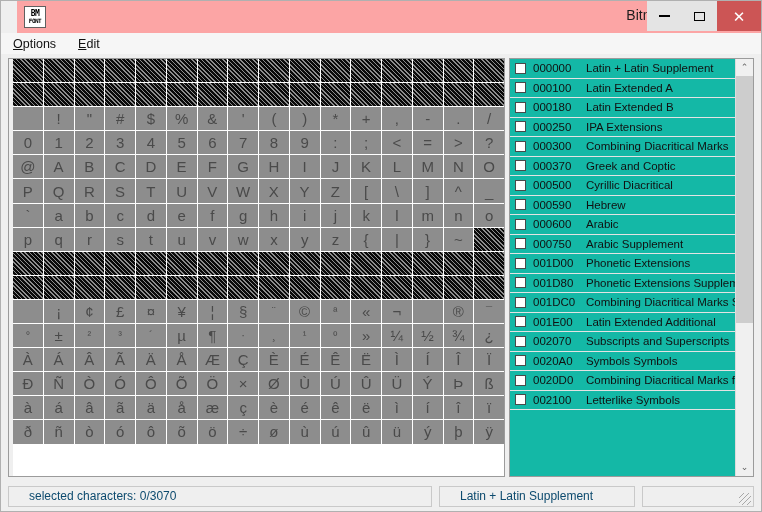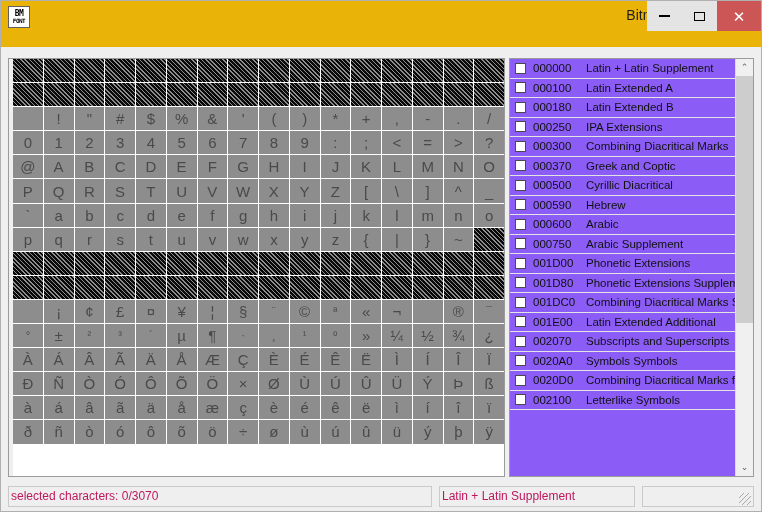--- a/index.html
+++ b/index.html
@@ -11,22 +11,22 @@
   }
   #app{
     position:relative;width:762px;height:512px;
     background:#efefef;
     border:1px solid #b0b0b0;
     box-sizing:border-box;
   }
 
   
   .titlebar{
-    position:relative;height:46px;background:#eab308;
-    display:flex;align-items:center;
+    position:relative;height:32px;background:#fca5a5;
+    display:flex;align-items:center;margin-left:16px;
   }
   .app-icon{
     position:absolute;left:7px;top:5px;width:20px;height:20px;
     background:#ffffff;border:1px solid #606060;
     display:flex;flex-direction:column;align-items:center;justify-content:center;
     line-height:1;
   }
   .app-icon .l1,.app-icon .l2{
     font-family:"DejaVu Sans Mono", monospace;
     color:#000;font-weight:bold;letter-spacing:-0.5px;
@@ -90,21 +90,21 @@
     background:
       repeating-linear-gradient(45deg,#8d8d8d 0 1px,#0a0a0a 1px 3px),
       repeating-linear-gradient(-45deg,#8d8d8d 0 1px,#0a0a0a 1px 3px);
     background-color:#111;
     color:transparent;
   }
 
   
   .listwrap{
     position:absolute;left:508px;right:7px;top:4px;bottom:4px;
-    border:1px solid #9b9b9b;background:#8b5cf6;box-sizing:border-box;
+    border:1px solid #9b9b9b;background:#14b8a6;box-sizing:border-box;
     display:flex;overflow:hidden;
   }
   .listinner{flex:1 1 auto;overflow:hidden;position:relative;}
   .lrow{
     height:19.5px;display:flex;align-items:center;
     border-bottom:1px solid #e3e3e3;padding-left:5px;
     box-sizing:border-box;
   }
   .cb{
     width:11px;height:11px;border:1px solid #4a4a4a;background:#fff;
@@ -129,22 +129,22 @@
     position:absolute;left:0;right:0;top:17px;height:247px;background:#cdcdcd;
   }
 
   
   .statusbar{
     position:absolute;left:0;right:0;bottom:0;height:30px;
     background:#efefef;display:flex;align-items:center;
   }
   .spanel{
     height:21px;margin:0 0 0 7px;border:1px solid #c9c9c9;background:#efefef;
-    display:flex;align-items:center;padding:0 2px;box-sizing:border-box;
-    font-size:12px;color:#be185d;
+    display:flex;align-items:center;padding:0 20px;box-sizing:border-box;
+    font-size:12px;color:#0c4a6e;
   }
   .spanel.p1{flex:0 0 424px;}
   .spanel.p2{flex:0 0 196px;}
   .spanel.p3{flex:1 1 auto;margin-right:7px;position:relative;}
   .grip{
     position:absolute;right:2px;bottom:1px;width:12px;height:12px;
     background:
       linear-gradient(135deg,transparent 45%,#a8a8a8 45%,#a8a8a8 55%,transparent 55%) 0 0/5px 5px;
   }
 </style>
@@ -165,20 +165,28 @@
       </div>
       <div class="winbtn">
         <span class="maxbox"></span>
       </div>
       <div class="winbtn close">
         <span class="closeglyph">✕</span>
       </div>
     </div>
   </div>
 
+  <div class="menubar">
+    <div class="menuitem">
+      <span class="acc">O</span><span>ptions</span>
+    </div>
+    <div class="menuitem">
+      <span class="acc">E</span><span>dit</span>
+    </div>
+  </div>
 
   <div class="content">
 
     <div class="gridwrap">
       <div class="gridleftbar"></div>
       <div class="grid" id="charGrid">
           <div class="cell blocked"></div>
           <div class="cell blocked"></div>
           <div class="cell blocked"></div>
           <div class="cell blocked"></div>

